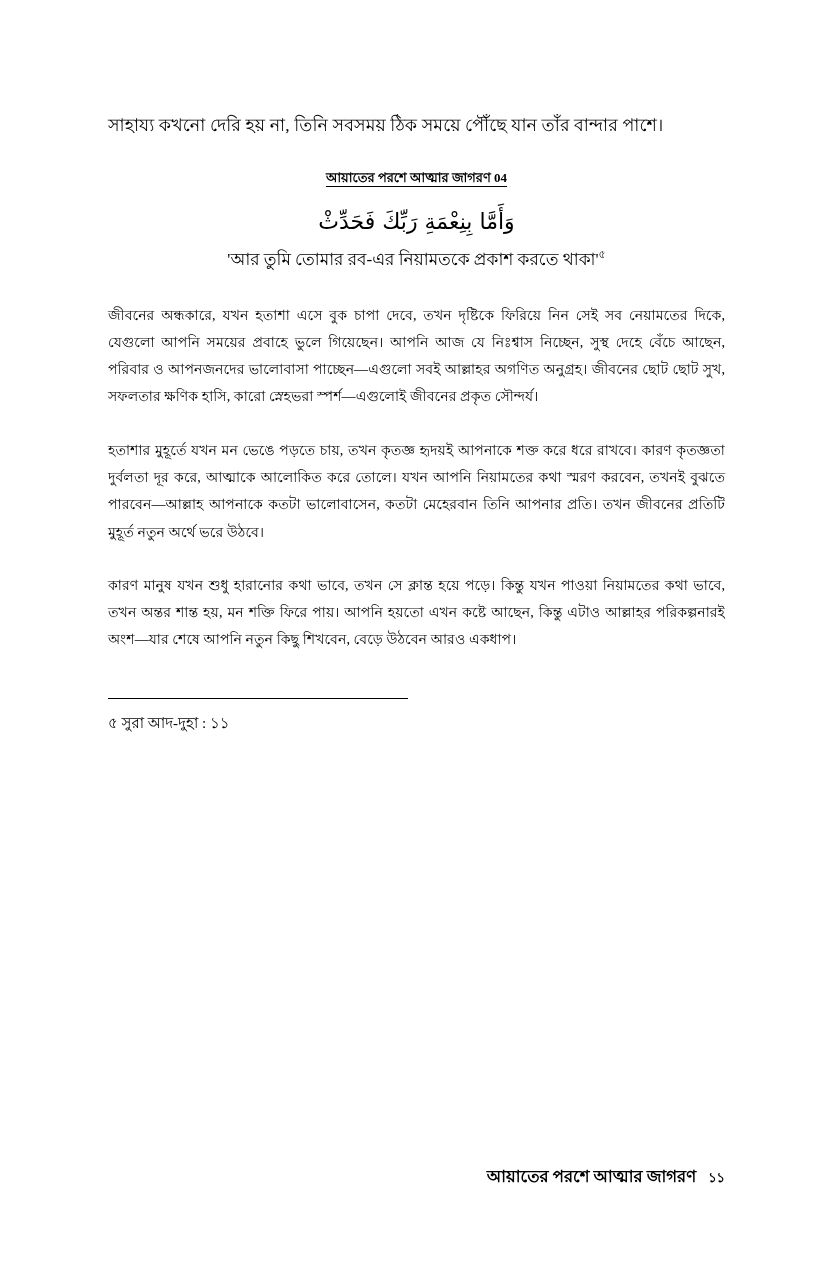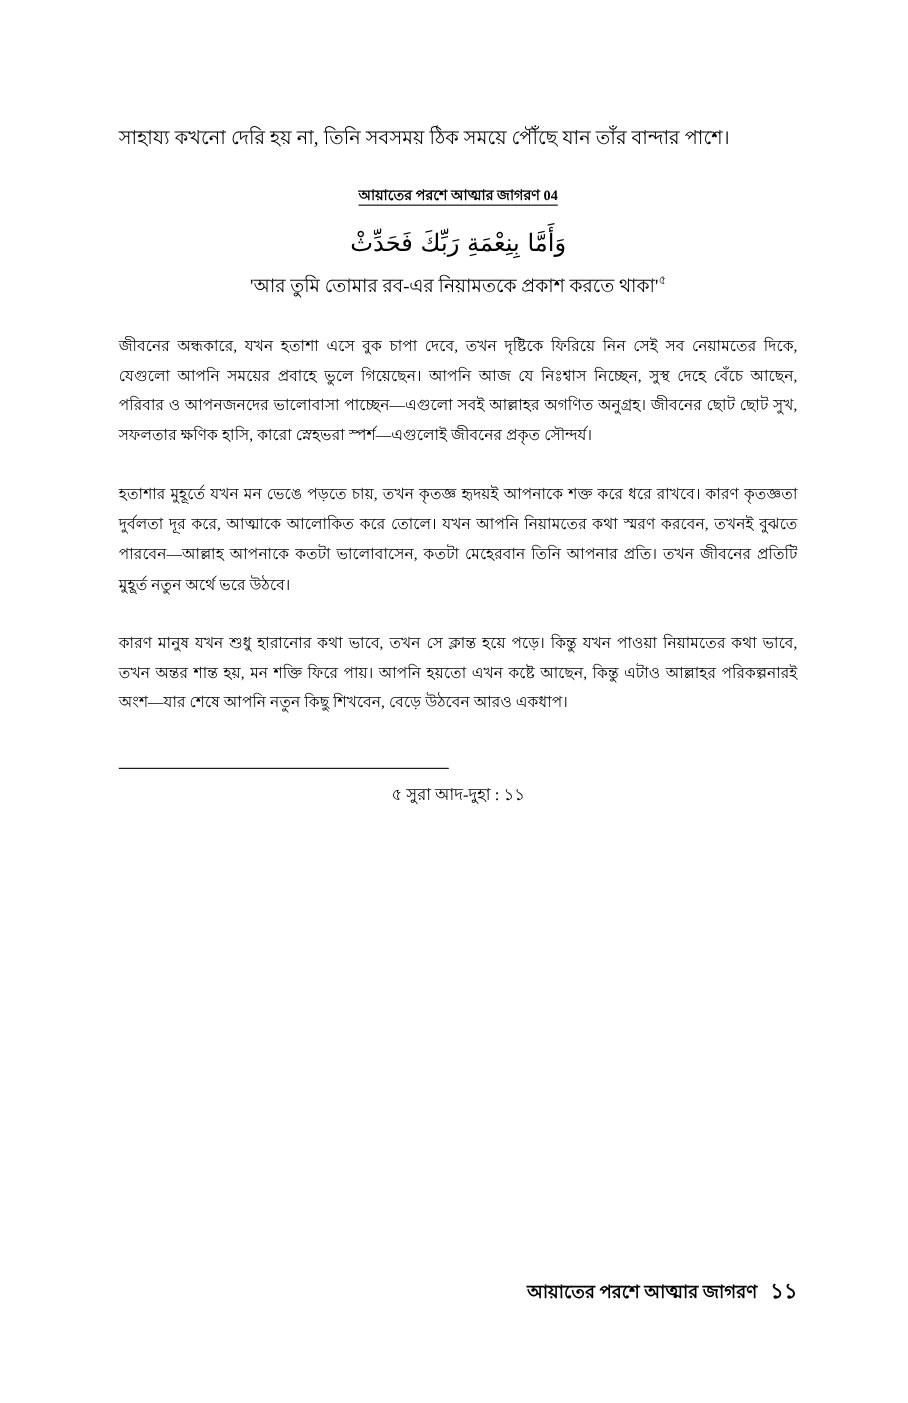--- a/index.html
+++ b/index.html
@@ -79,36 +79,35 @@
     width: 300px;
     height: 1px;
     background: #000;
     margin-top: 44px;
     margin-bottom: 12px;
     border: none;
   }
   .footnote {
     font-size: 15px;
     line-height: 1.7;
-    text-align: center;
   }
   .footer {
     position: absolute;
     right: 100px;
     bottom: 84px;
     display: flex;
     align-items: baseline;
     gap: 12px;
   }
   .footer-title {
     font-size: 16.5px;
     font-weight: bold;
   }
   .footer-page {
-    font-size: 19px;
+    font-size: 13px;
     font-weight: bold;
   }
 </style>
 </head>
 <body>
 
 <div class="page">
 
   <div class="carryover">সাহায্য কখনো দেরি হয় না, তিনি সবসময় ঠিক সময়ে পৌঁছে যান তাঁর বান্দার পাশে।</div>
 

